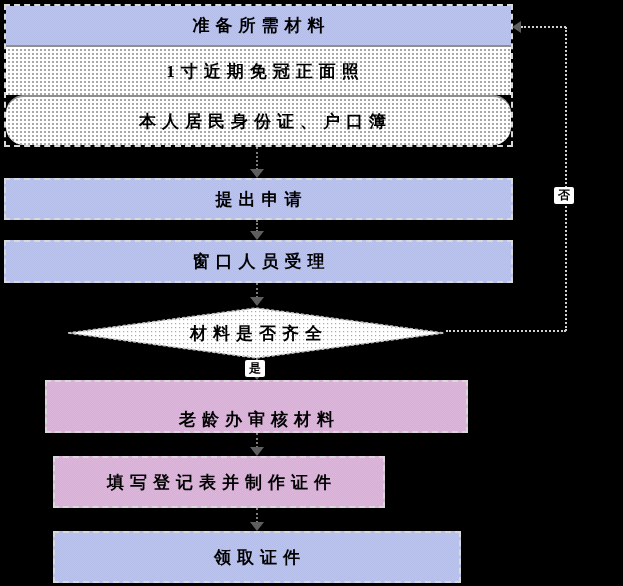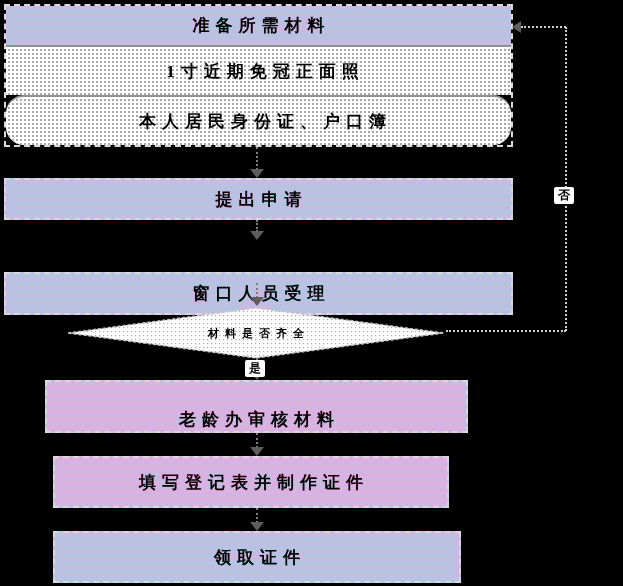--- a/index.html
+++ b/index.html
@@ -45,21 +45,21 @@
     border-top:6px solid transparent; border-bottom:6px solid transparent;
     border-right:9px solid #5e5e5e;
   }
   .edge-label {
     position:absolute; background:#fff; color:#000;
     font-size:12px; font-weight:bold; line-height:15px;
     padding:1px 4px; text-align:center; border-radius:2px;
   }
   .diamond-label {
     position:absolute; display:flex; align-items:center; justify-content:center;
-    font-weight:bold; font-size:11px; letter-spacing:6px; text-indent:6px;
+    font-weight:bold; font-size:17px; letter-spacing:6px; text-indent:6px;
   }
 </style>
 </head>
 <body>
 
 <div>
 
   <div class="node compound" style="left:4px; top:4px; width:509px; height:143px;">
     <div class="row purple" style="height:39px;justify-content:center;">
       <span>准备所需材料</span>
@@ -75,21 +75,21 @@
   <div class="arrow-line" style="left:256px; top:147px; height:23px;"></div>
   <div class="arrow-head" style="left:250px; top:169px;"></div>
 
   <div class="node purple" style="left:4px; top:178px; width:509px; height:42px;">
     <span>提出申请</span>
   </div>
 
   <div class="arrow-line" style="left:256px; top:220px; height:12px;"></div>
   <div class="arrow-head" style="left:250px; top:231px;"></div>
 
-  <div class="node purple" style="left:4px; top:240px; width:509px; height:43px;margin-top:32px;">
+  <div class="node purple" style="left:4px; top:240px; width:509px; height:43px;">
     <span>窗口人员受理</span>
   </div>
 
   <div class="arrow-line" style="left:256px; top:283px; height:15px;"></div>
   <div class="arrow-head" style="left:250px; top:297px;"></div>
 
   <svg width="380" height="54" viewBox="0 0 380 54" style="position:absolute; left:66px; top:306px;">
     <defs>
       <pattern id="dotp" width="4" height="4" patternUnits="userSpaceOnUse">
         <rect width="4" height="4" fill="#ffffff"></rect>
@@ -104,21 +104,21 @@
   <div class="arrow-head" style="left:250px; top:371px;"></div>
   <div class="edge-label" style="left:245px; top:360px;">是</div>
 
   <div class="node purple" style="left:45px; top:380px; width:423px; height:53px;align-items:flex-end;">
     <span>老龄办审核材料</span>
   </div>
 
   <div class="arrow-line" style="left:256px; top:433px; height:15px;"></div>
   <div class="arrow-head" style="left:250px; top:447px;"></div>
 
-  <div class="node purple" style="left:53px; top:456px; width:396px; height:52px;align-items:center;">
+  <div class="node purple" style="left:53px; top:456px; width:332px; height:52px;align-items:center;">
     <span>填写登记表并制作证件</span>
   </div>
 
   <div class="arrow-line" style="left:256px; top:508px; height:15px;"></div>
   <div class="arrow-head" style="left:250px; top:522px;"></div>
 
   <div class="node purple" style="left:53px; top:531px; width:408px; height:52px;">
     <span>领取证件</span>
   </div>
 

